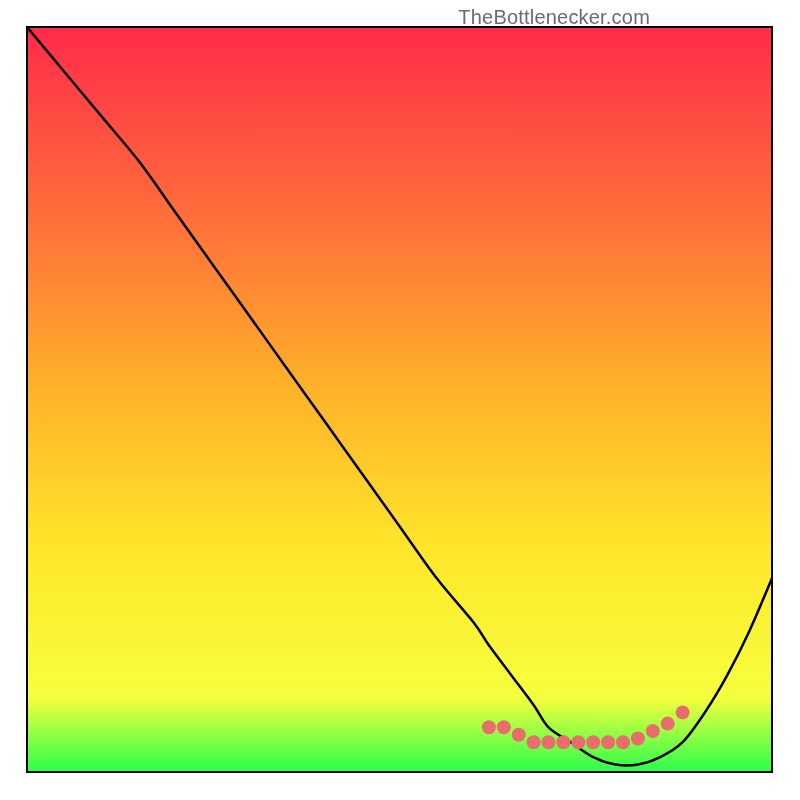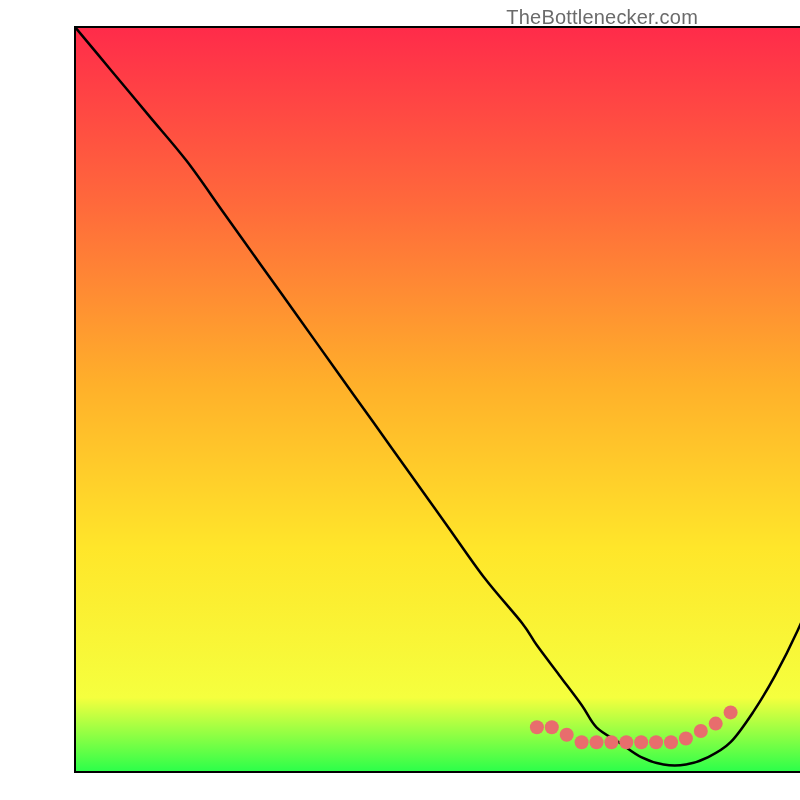--- a/index.html
+++ b/index.html
@@ -8,21 +8,20 @@
     width: 800px;
     height: 800px;
     overflow: hidden;
     background: #fff;
     font-family: Arial, Helvetica, sans-serif;
   }
   .stage {
     position: relative;
     width: 664px;
     height: 800px;
-    padding-left: 48px;
   }
   .attribution {
     position: absolute;
     top: 6px;
     right: 14px;
     color: #6b6b6b;
     font-size: 20px;
     font-weight: 400;
     letter-spacing: 0.2px;
     z-index: 10;

